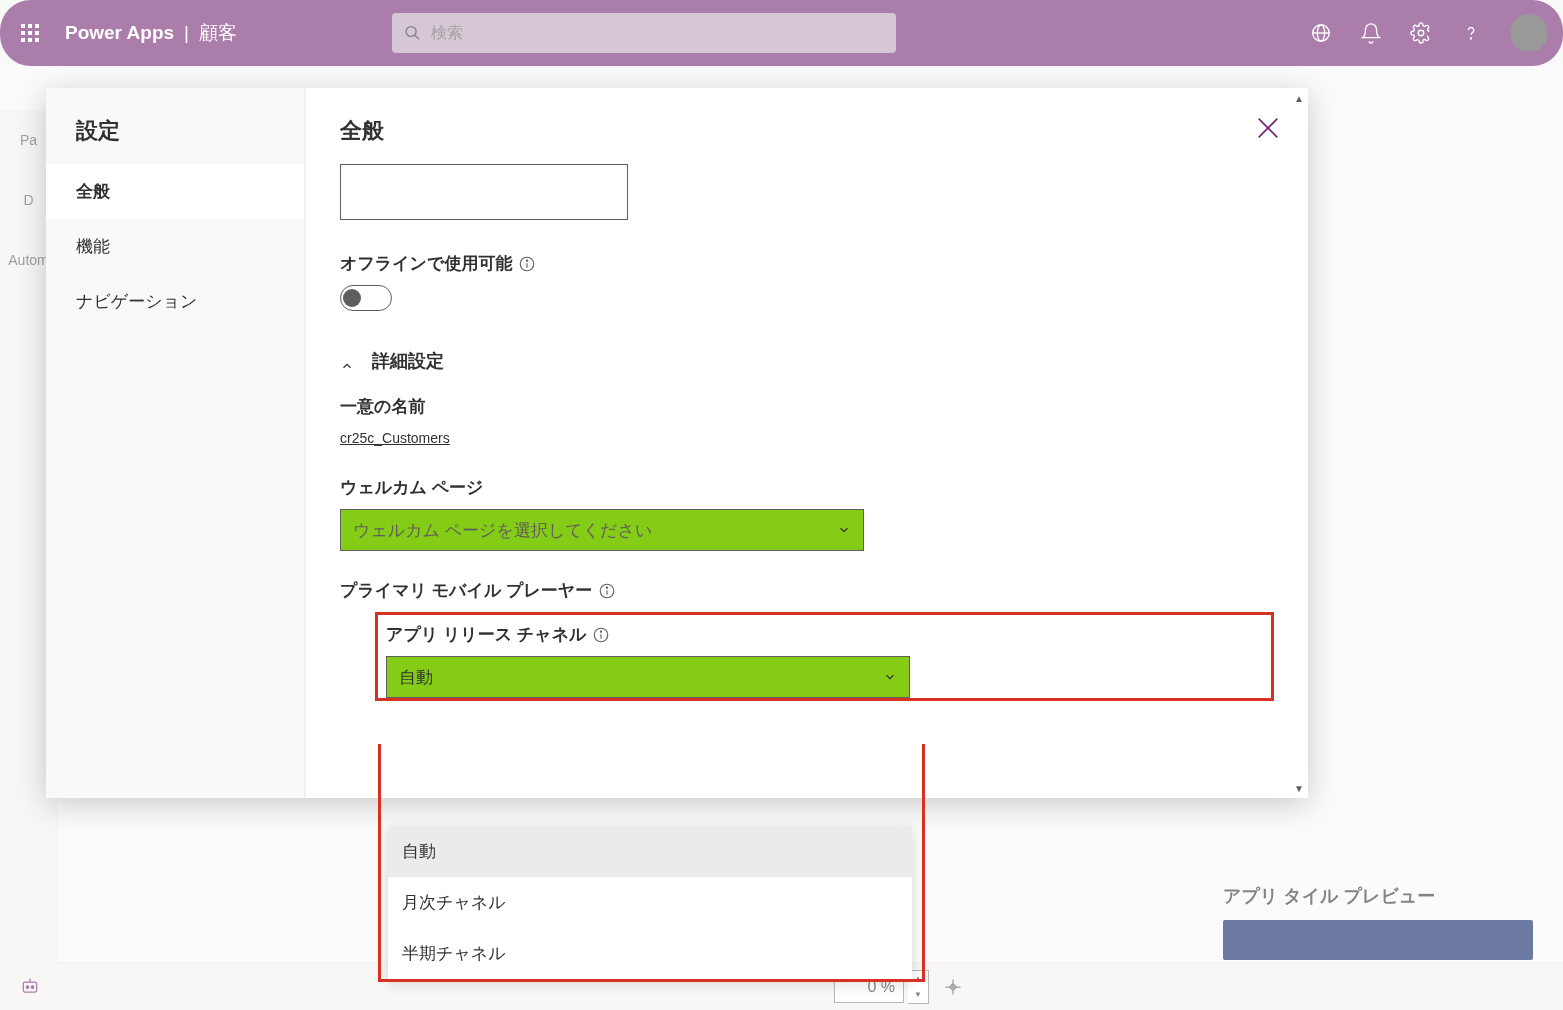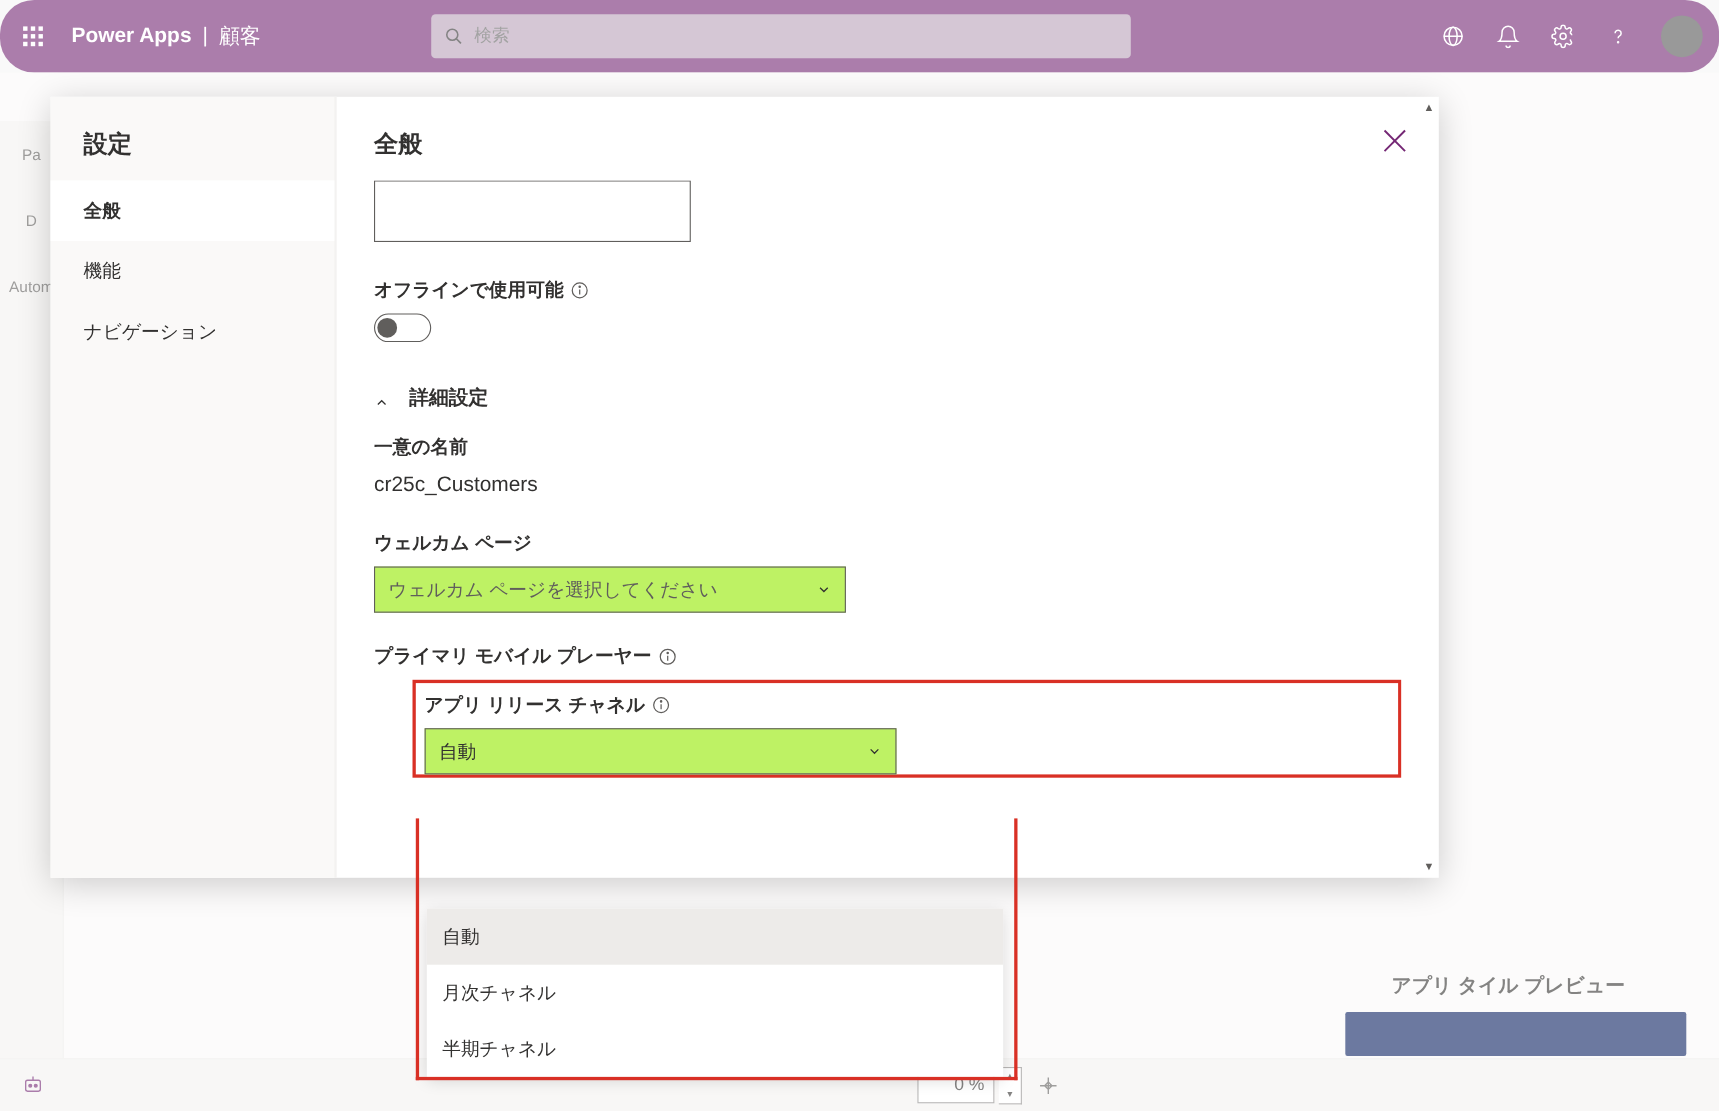--- a/index.html
+++ b/index.html
@@ -6,21 +6,21 @@
     body { font-family: "Segoe UI", "Yu Gothic", sans-serif; background: #f5f5f5; overflow: hidden; width: 1563px; height: 1010px; position: relative; color: #323130; }
 
     
     .header { background: #742774; height: 66px; display: flex; align-items: center; padding: 0 10px; color: white; position: relative; border-radius: 31px; }
     .waffle { width: 40px; height: 40px; display: flex; align-items: center; justify-content: center; cursor: pointer; }
     .waffle-grid { display: grid; grid-template-columns: repeat(3, 4px); gap: 3px; }
     .waffle-dot { width: 4px; height: 4px; background: white; }
     .app-title { font-size: 19px; font-weight: 600; margin-left: 15px; }
     .app-divider { font-size: 19px; margin: 0 10px; font-weight: 300; }
     .app-subtitle { font-size: 19px; }
-    .search-container { position: absolute; left: 392px; width: 636px; height: 40px; background: #b9a2b9; border-radius: 4px; display: flex; align-items: center; padding: 0 12px; }
+    .search-container { position: absolute; left: 392px; width: 504px; height: 40px; background: #b9a2b9; border-radius: 4px; display: flex; align-items: center; padding: 0 12px; }
     .search-icon-svg { width: 18px; height: 18px; color: #333; margin-right: 10px; }
     .search-input { background: transparent; border: none; font-size: 16px; color: #333; width: 100%; outline: none; }
     .search-input::placeholder { color: #666; }
     .header-right { position: absolute; right: 15px; display: flex; align-items: center; gap: 28px; }
     .header-icon { width: 22px; height: 22px; cursor: pointer; color: white; }
     .avatar { width: 38px; height: 38px; border-radius: 50%; background: #555; cursor: pointer; }
 
     
     .overlay { position: absolute; top: 0; left: 0; width: 100%; height: 100%; background: rgba(255,255,255,0.4); z-index: 5; }
 
@@ -29,21 +29,21 @@
     .bg-left-rail { position: absolute; left: 0; top: 44px; width: 58px; background: #f3f2f1; border-right: 1px solid #edebe9; height: calc(100% - 44px); }
     .bg-rail-item { height: 60px; display: flex; flex-direction: column; align-items: center; justify-content: center; font-size: 14px; gap: 4px; color: #605e5c; }
 
     
     .bottom-bar { position: absolute; bottom: 0; left: 0; right: 0; height: 48px; background: #f3f2f1; border-top: 1px solid #edebe9; display: flex; align-items: center; padding: 0 20px; z-index: 3; }
     .zoom-controls { position: absolute; right: 600px; display: flex; align-items: center; gap: 4px; }
     .zoom-box { width: 70px; height: 32px; border: 1px solid #8a8886; background: white; display: flex; align-items: center; justify-content: flex-end; padding: 0 8px; }
     .zoom-spinner { display: flex; flex-direction: column; border: 1px solid #8a8886; border-left: none; background: white; }
     .zoom-spin-btn { width: 20px; height: 16px; display: flex; align-items: center; justify-content: center; cursor: pointer; font-size: 8px; }
     .preview-panel { position: absolute; right: 30px; bottom: 50px; width: 310px; z-index: 3; }
-    .preview-title { font-size: 18px; font-weight: 600; margin-bottom: 12px; margin-left: 42px; }
+    .preview-title { font-size: 18px; font-weight: 600; margin-bottom: 12px; }
     .preview-box { background: #0b2161; height: 40px; border-radius: 2px; }
 
     
     .modal { position: absolute; top: 88px; left: 46px; width: 1262px; height: 710px; background: white; box-shadow: 0 6px 30px rgba(0,0,0,0.2); z-index: 20; display: flex; }
     .modal-sidebar { width: 260px; background: #faf9f8; border-right: 2px solid #f3f2f1; }
     .modal-sidebar-title { font-size: 22px; font-weight: 700; padding: 28px 30px 18px; }
     .modal-nav-item { padding: 16px 30px; font-size: 17px; cursor: pointer; }
     .modal-nav-item.active { background: white; font-weight: 700; }
     .modal-main { flex: 1; padding: 28px 34px; position: relative; }
     .modal-main-title { font-size: 22px; font-weight: 700; margin-bottom: 18px; }
@@ -52,22 +52,22 @@
     .modal-scroll-indicator { position: absolute; right: 2px; top: 0; height: 20px; width: 14px; display:flex; align-items:center; justify-content:center; color:#605e5c; font-size:10px;}
     .modal-scroll-indicator.bottom { top:auto; bottom: 0;}
 
     
     .empty-box { width: 288px; height: 56px; border: 1px solid #605e5c; margin-bottom: 32px; }
     .field-label { font-size: 17px; font-weight: 700; display: flex; align-items: center; gap: 6px; margin-bottom: 10px; }
     .info-icon-svg { width: 18px; height: 18px; color: #605e5c; }
     .toggle { width: 52px; height: 26px; border: 1px solid #605e5c; border-radius: 13px; display: flex; align-items: center; padding: 2px; background: white; cursor: pointer; margin-bottom: 38px; }
     .toggle-knob { width: 18px; height: 18px; border-radius: 50%; background: #605e5c; }
     .section-header { display: flex; align-items: flex-end; gap: 18px; font-size: 18px; font-weight: 700; margin-bottom: 22px; }
-    .static-value { font-size: 19px; margin-bottom: 30px; margin-top: 12px; }
-    .select-box { width: 429px; height: 42px; border: 1px solid #605e5c; display: flex; align-items: center; justify-content: space-between; padding: 0 12px; font-size: 17px; cursor: pointer; margin-bottom: 28px; background: #bef264; }
+    .static-value { font-size: 14px; margin-bottom: 30px; margin-top: 12px; text-decoration: underline; }
+    .select-box { width: 524px; height: 42px; border: 1px solid #605e5c; display: flex; align-items: center; justify-content: space-between; padding: 0 12px; font-size: 17px; cursor: pointer; margin-bottom: 28px; background: #84cc16; }
     .select-placeholder { color: #605e5c; }
 
     
     .highlight-box { border: 3px solid #d93025; padding: 8px 8px 0 8px; position: relative; margin-left: 35px; }
 
     
     .dropdown { position: absolute; width: 524px; background: white; box-shadow: 0 4px 14px rgba(0,0,0,0.15); z-index: 30; }
     .dropdown-item { padding: 14px 14px; font-size: 17px; cursor: pointer; }
     .dropdown-item.selected { background: #edebe9; }
 

